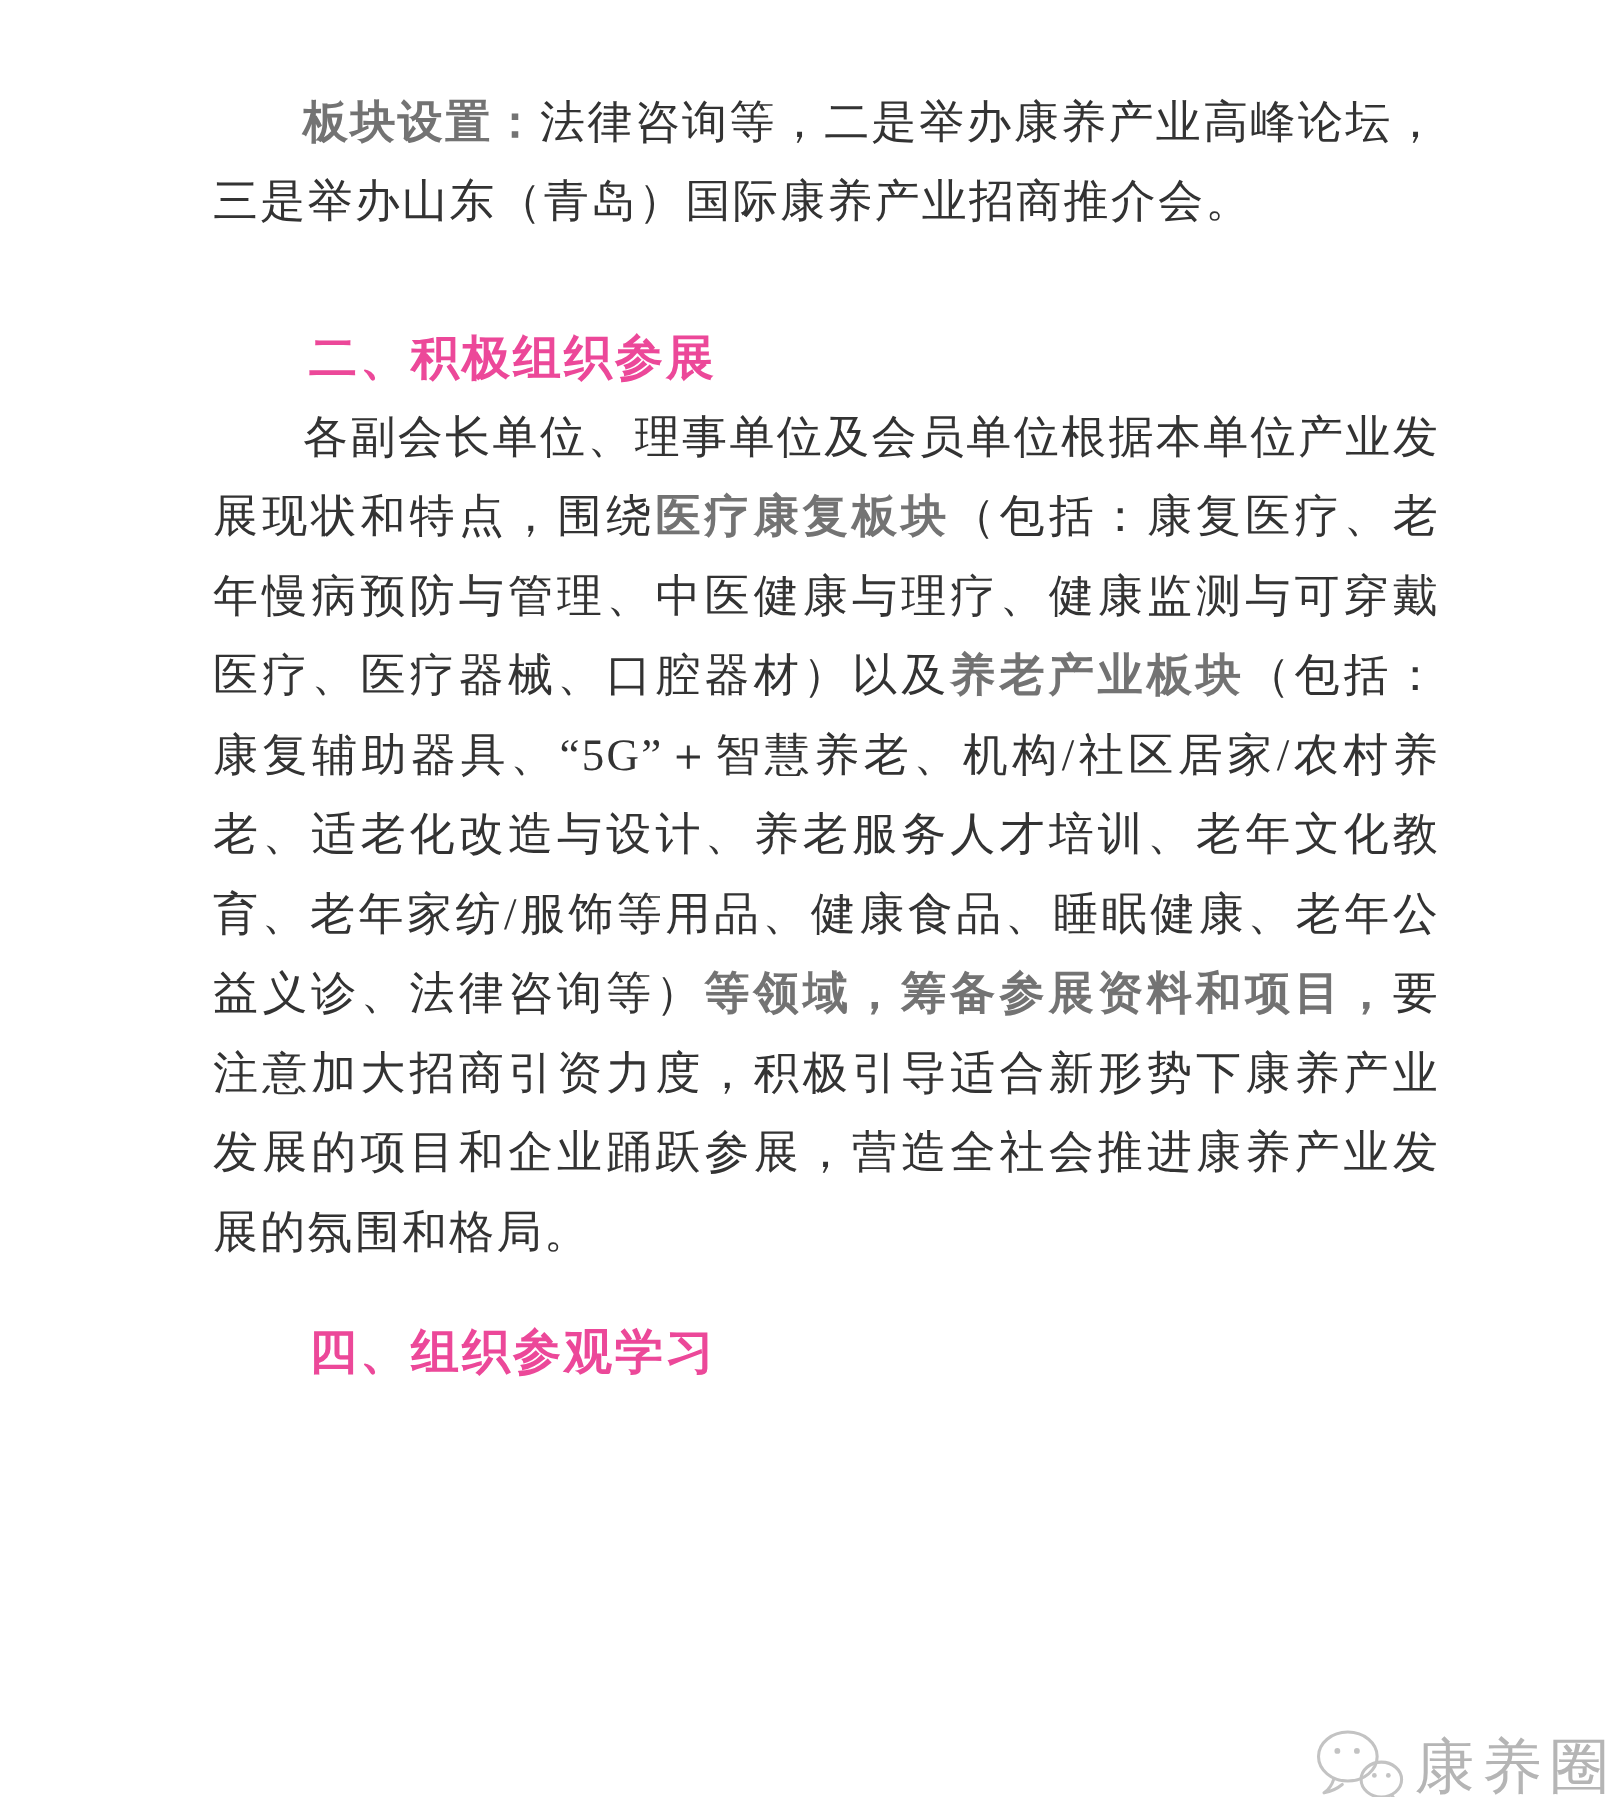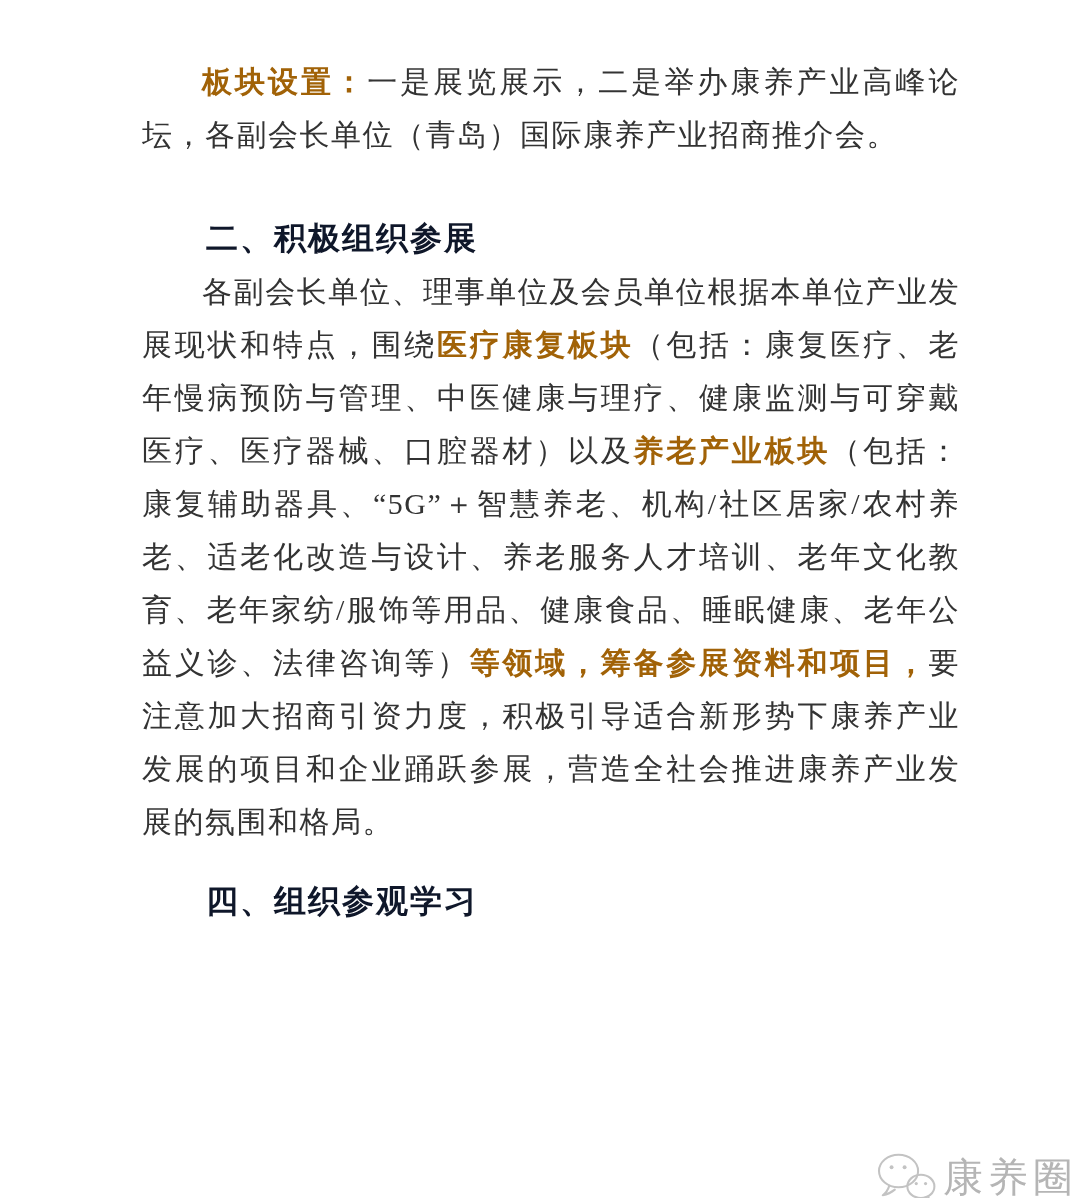--- a/index.html
+++ b/index.html
@@ -22,30 +22,30 @@
     font-family: "Liberation Serif", serif;
     font-size: 30px;
     line-height: 53px;
     letter-spacing: 1.5px;
     color: #333333;
     text-align: justify;
     text-indent: 2em;
   }
   .para .b {
     font-weight: 700;
-    color: #a16207;
+    color: #737373;
   }
   .heading {
     margin: 0;
     font-family: "Liberation Sans", sans-serif;
     font-size: 32px;
     font-weight: 700;
     line-height: 54px;
     letter-spacing: 2px;
-    color: #0f172a;
+    color: #ec4899;
     text-indent: 2em;
   }
   .heading-2 { margin-top: 50px; }
   .heading-3 { margin-top: 42px; }
   .heading-4 { margin-top: 26px; }
   .watermark {
     position: absolute;
     top: 1150px;
     right: 2px;
     display: flex;
@@ -60,21 +60,21 @@
     color: #b5b5b5;
     white-space: nowrap;
   }
   .wm-icon { display: block; }
 </style>
 </head>
 <body>
 
 <div class="doc">
 
-  <p class="para"><span class="b">板块设置：</span><span>一是展览展示，二是举办康养产业高峰论坛，各副会长单位（青岛）国际康养产业招商推介会。</span></p>
+  <p class="para"><span class="b">板块设置：</span><span>法律咨询等，二是举办康养产业高峰论坛，三是举办山东（青岛）国际康养产业招商推介会。</span></p>
 
   <h2 class="heading heading-2">二、积极组织参展</h2>
 
 
 
   <p class="para"><span>各副会长单位、理事单位及会员单位根据本单位产业发展现状和特点，围绕</span><span class="b">医疗康复板块</span><span>（包括：康复医疗、老年慢病预防与管理、中医健康与理疗、健康监测与可穿戴医疗、医疗器械、口腔器材）以及</span><span class="b">养老产业板块</span><span>（包括：康复辅助器具、“5G”＋智慧养老、机构/社区居家/农村养老、适老化改造与设计、养老服务人才培训、老年文化教育、老年家纺/服饰等用品、健康食品、睡眠健康、老年公益义诊、法律咨询等）</span><span class="b">等领域，筹备参展资料和项目，</span><span>要注意加大招商引资力度，积极引导适合新形势下康养产业发展的项目和企业踊跃参展，营造全社会推进康养产业发展的氛围和格局。</span></p>
 
   <h2 class="heading heading-4">四、组织参观学习</h2>
 
 </div>

